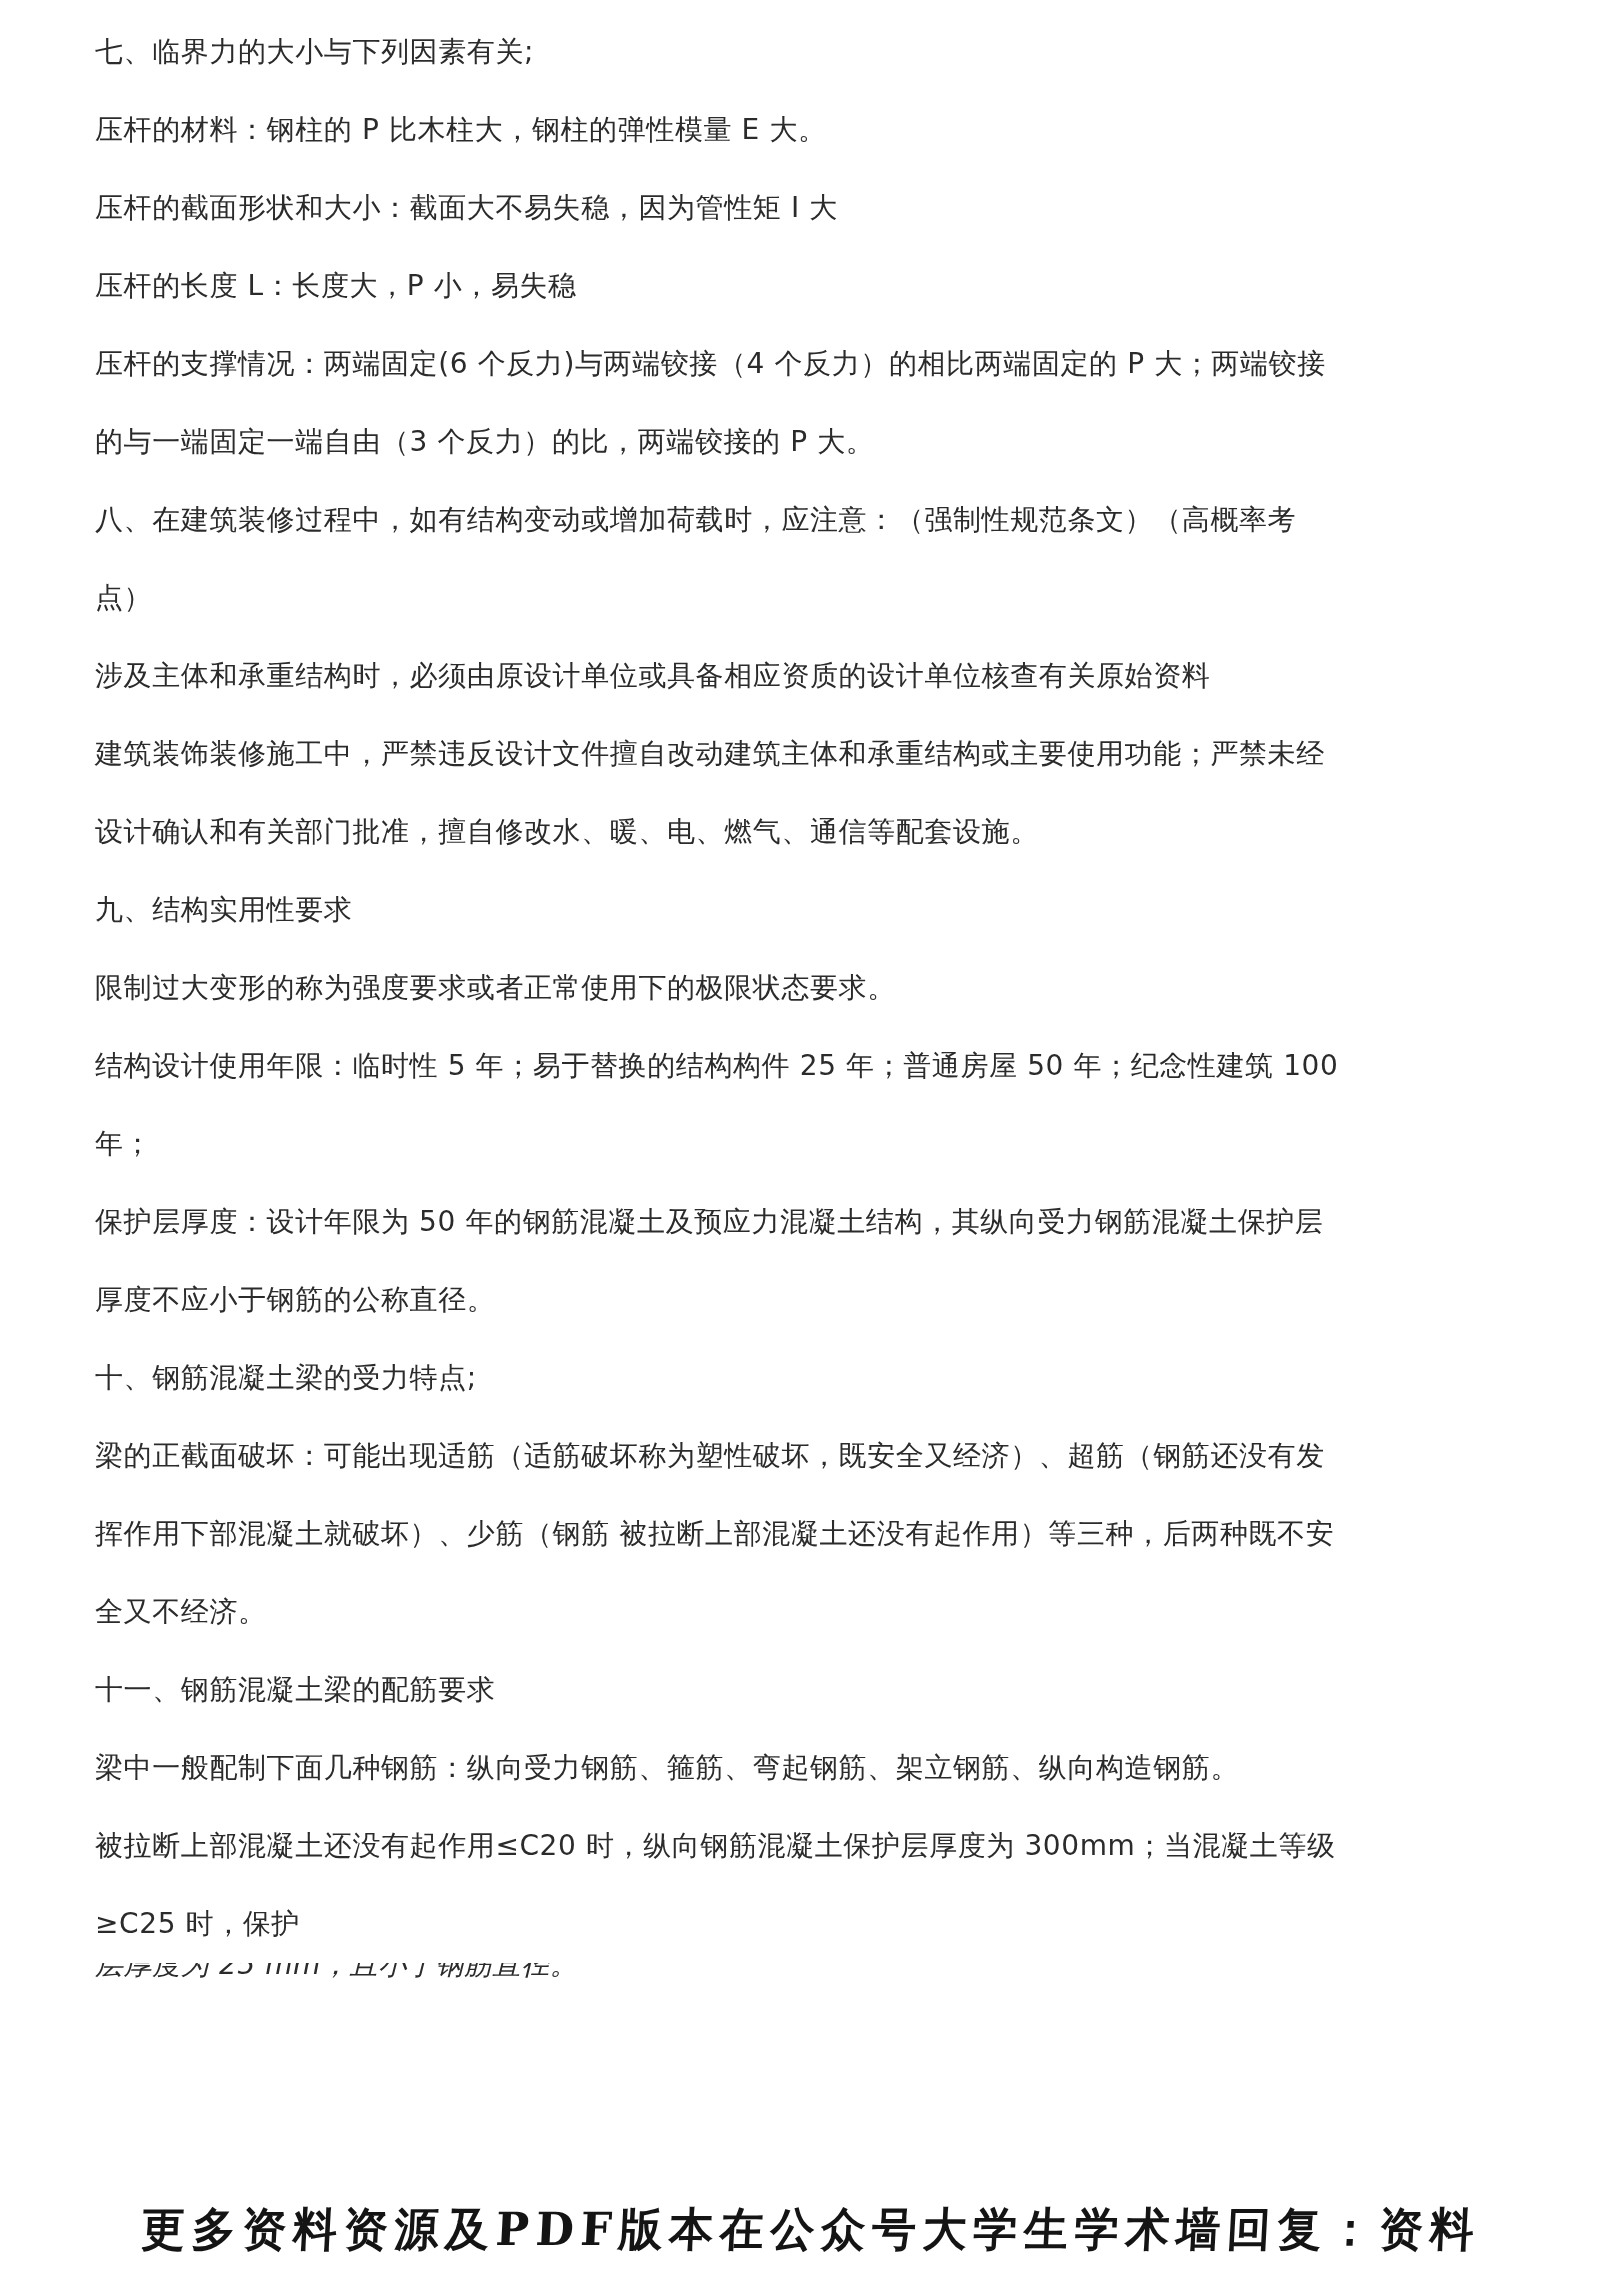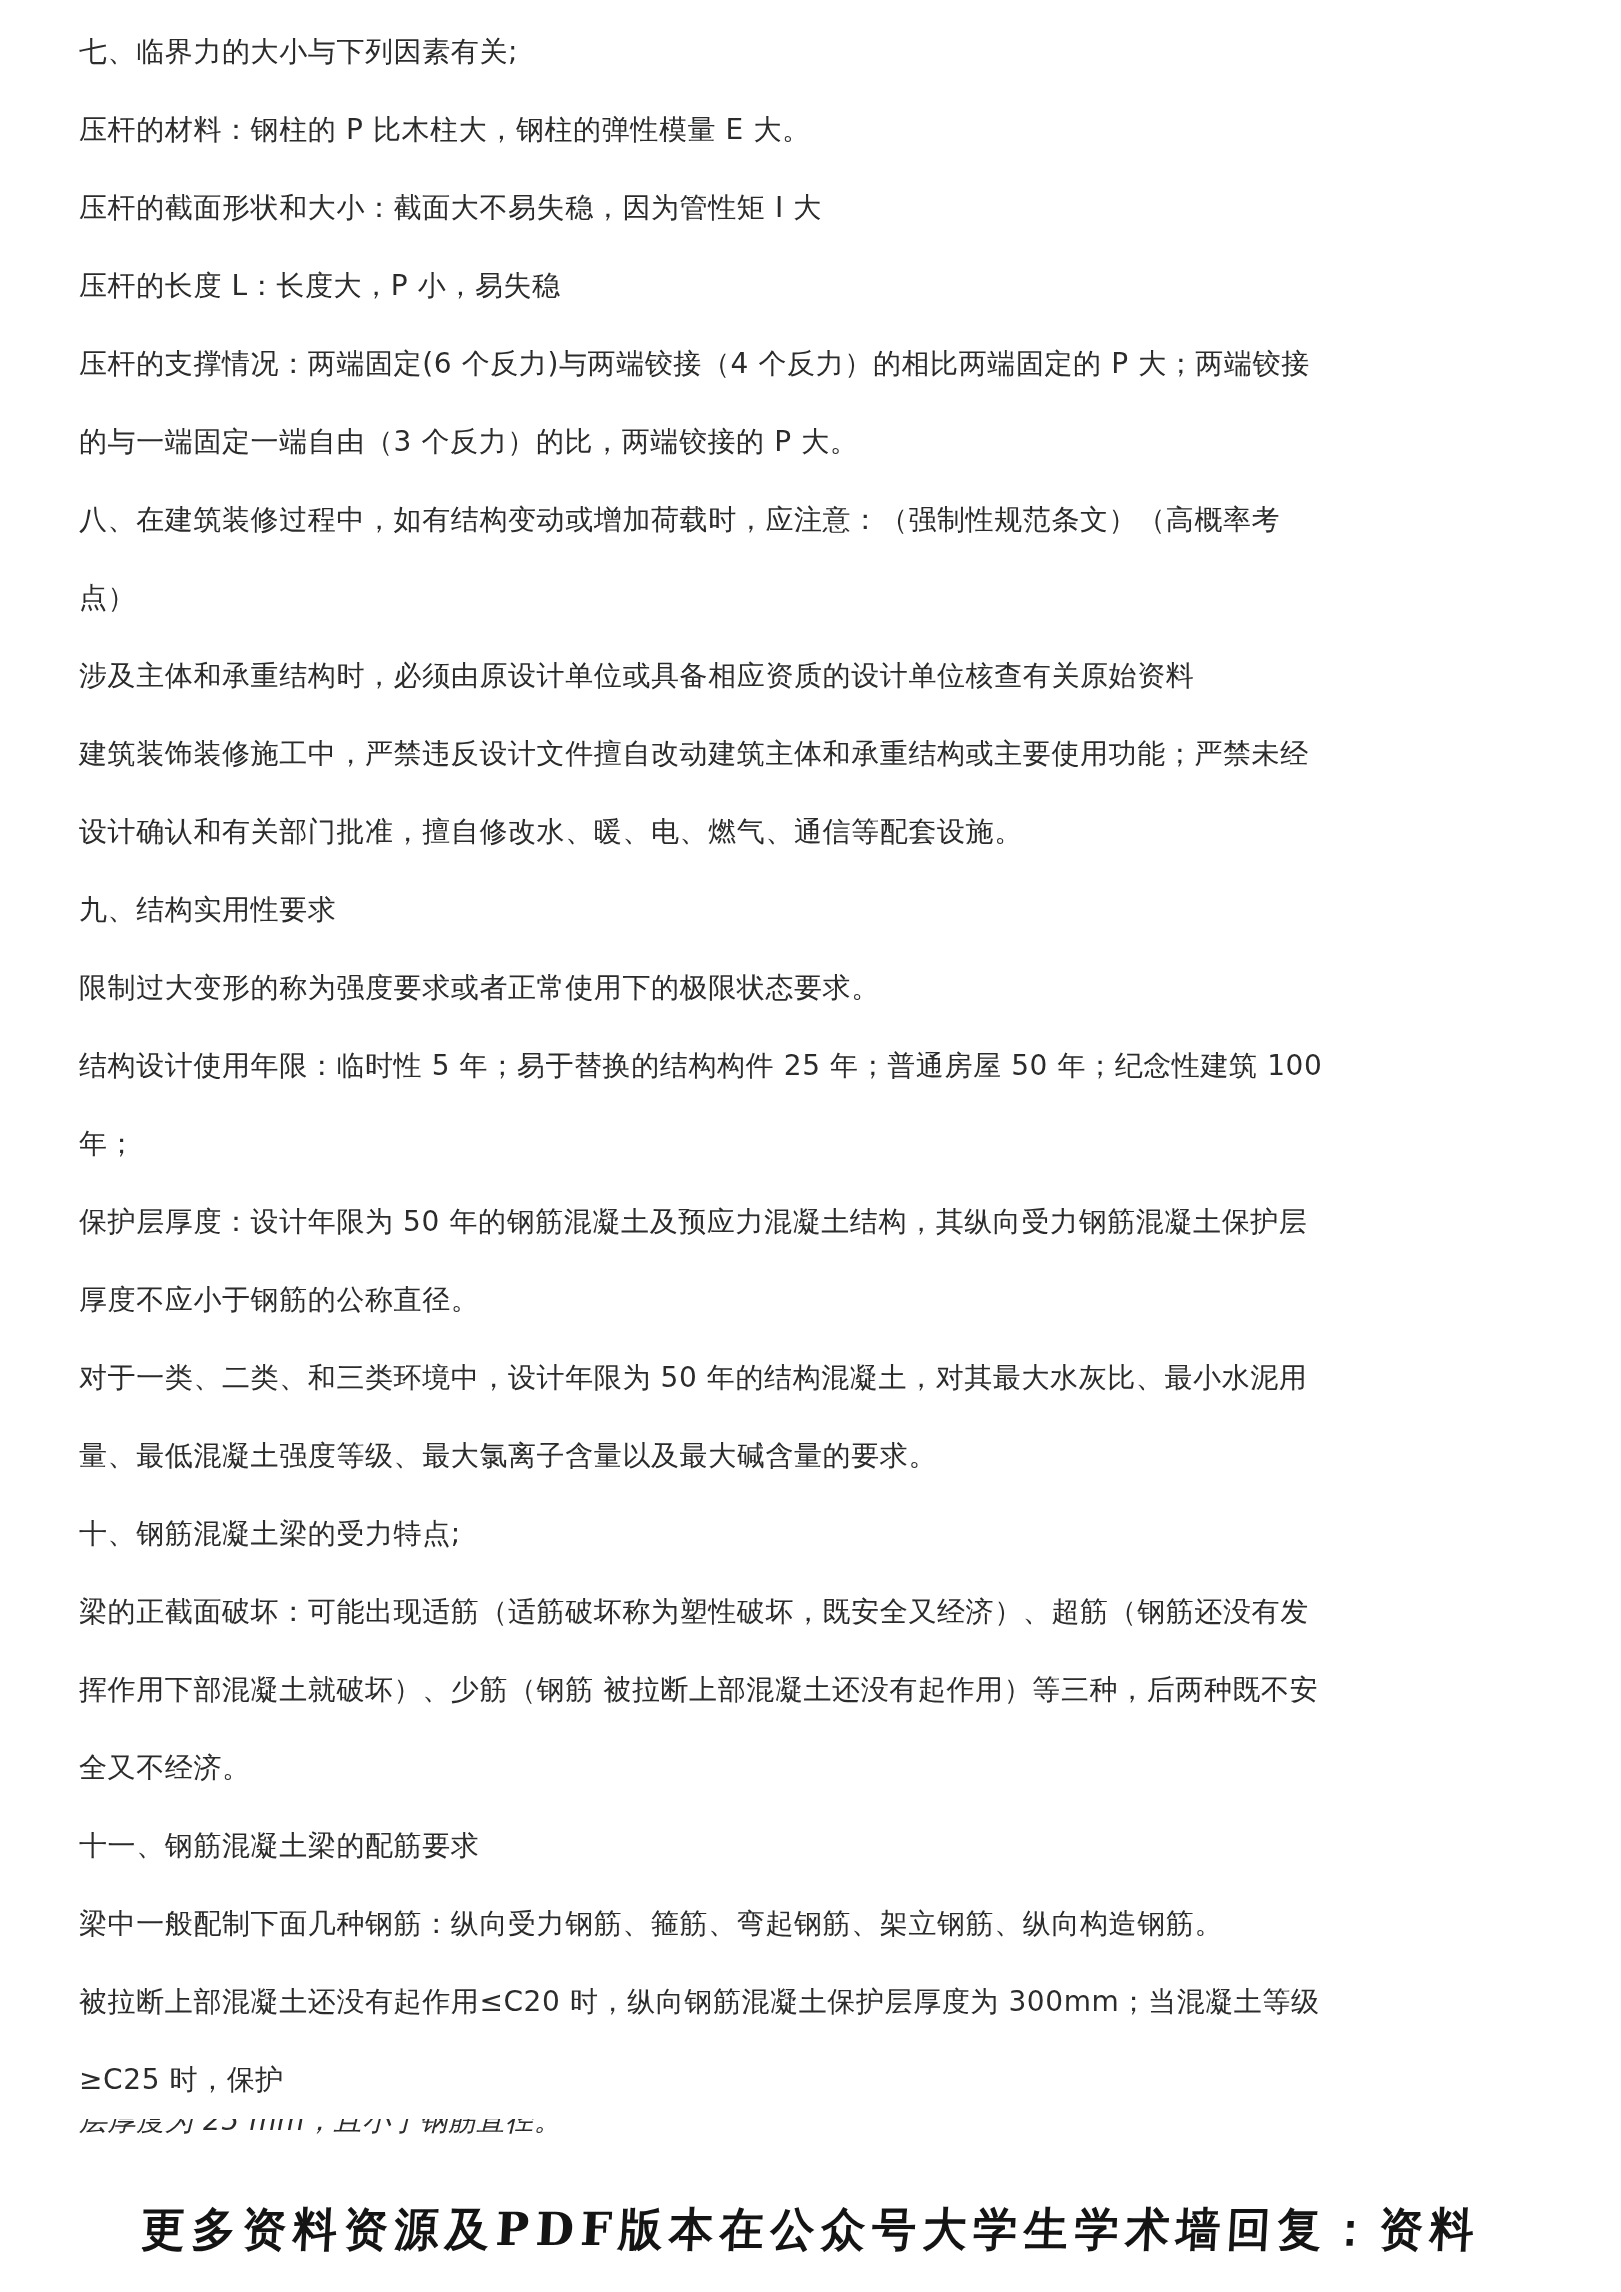--- a/index.html
+++ b/index.html
@@ -18,21 +18,21 @@
   .page {
     position: relative;
     width: 1622px;
     height: 2292px;
     background: #ffffff;
     box-sizing: border-box;
     padding: 0;
   }
   .body-area {
     position: absolute;
-    left: 0;
+    left: 16px;
     top: 0;
     width: 1414px;
     height: 2166px;
     overflow: hidden;
     padding-top: 13.4px;
     box-sizing: border-box;
   }
   .para {
     font-size: 28px;
     line-height: 78px;
@@ -101,21 +101,20 @@
     <p class="para">压杆的支撑情况：两端固定(6 个反力)与两端铰接（4 个反力）的相比两端固定的 P 大；两端铰接的与一端固定一端自由（3 个反力）的比，两端铰接的 P 大。</p>
     <p class="para">八、在建筑装修过程中，如有结构变动或增加荷载时，应注意：（强制性规范条文）（高概率考点）</p>
     <p class="para">涉及主体和承重结构时，必须由原设计单位或具备相应资质的设计单位核查有关原始资料</p>
     <p class="para">建筑装饰装修施工中，严禁违反设计文件擅自改动建筑主体和承重结构或主要使用功能；严禁未经设计确认和有关部门批准，擅自修改水、暖、电、燃气、通信等配套设施。</p>
     <p class="para">九、结构实用性要求</p>
     <p class="para">限制过大变形的称为强度要求或者正常使用下的极限状态要求。</p>
 
 
     <p class="para">结构设计使用年限：临时性 5 年；易于替换的结构构件 25 年；普通房屋 50 年；纪念性建筑 100 年；</p>
     <p class="para">保护层厚度：设计年限为 50 年的钢筋混凝土及预应力混凝土结构，其纵向受力钢筋混凝土保护层厚度不应小于钢筋的公称直径。</p>
-    <p class="para">对于一类、二类、和三类环境中，设计年限为 50 年的结构混凝土，对其最大水灰比、最小水泥用量、最低混凝土强度等级、最大氯离子含量以及最大碱含量的要求。</p>
     <p class="para">十、钢筋混凝土梁的受力特点;</p>
     <p class="para">梁的正截面破坏：可能出现适筋（适筋破坏称为塑性破坏，既安全又经济）、超筋（钢筋还没有发挥作用下部混凝土就破坏）、少筋（钢筋 被拉断上部混凝土还没有起作用）等三种，后两种既不安全又不经济。</p>
     <p class="para">十一、钢筋混凝土梁的配筋要求</p>
     <p class="para">梁中一般配制下面几种钢筋：纵向受力钢筋、箍筋、弯起钢筋、架立钢筋、纵向构造钢筋。</p>
     <p class="para">被拉断上部混凝土还没有起作用≤C20 时，纵向钢筋混凝土保护层厚度为 300mm；当混凝土等级≥C25 时，保护</p>
 
     <div class="clipped">
       <p class="para">层厚度为 25 mm，且小于钢筋直径。</p>
     </div>
 

